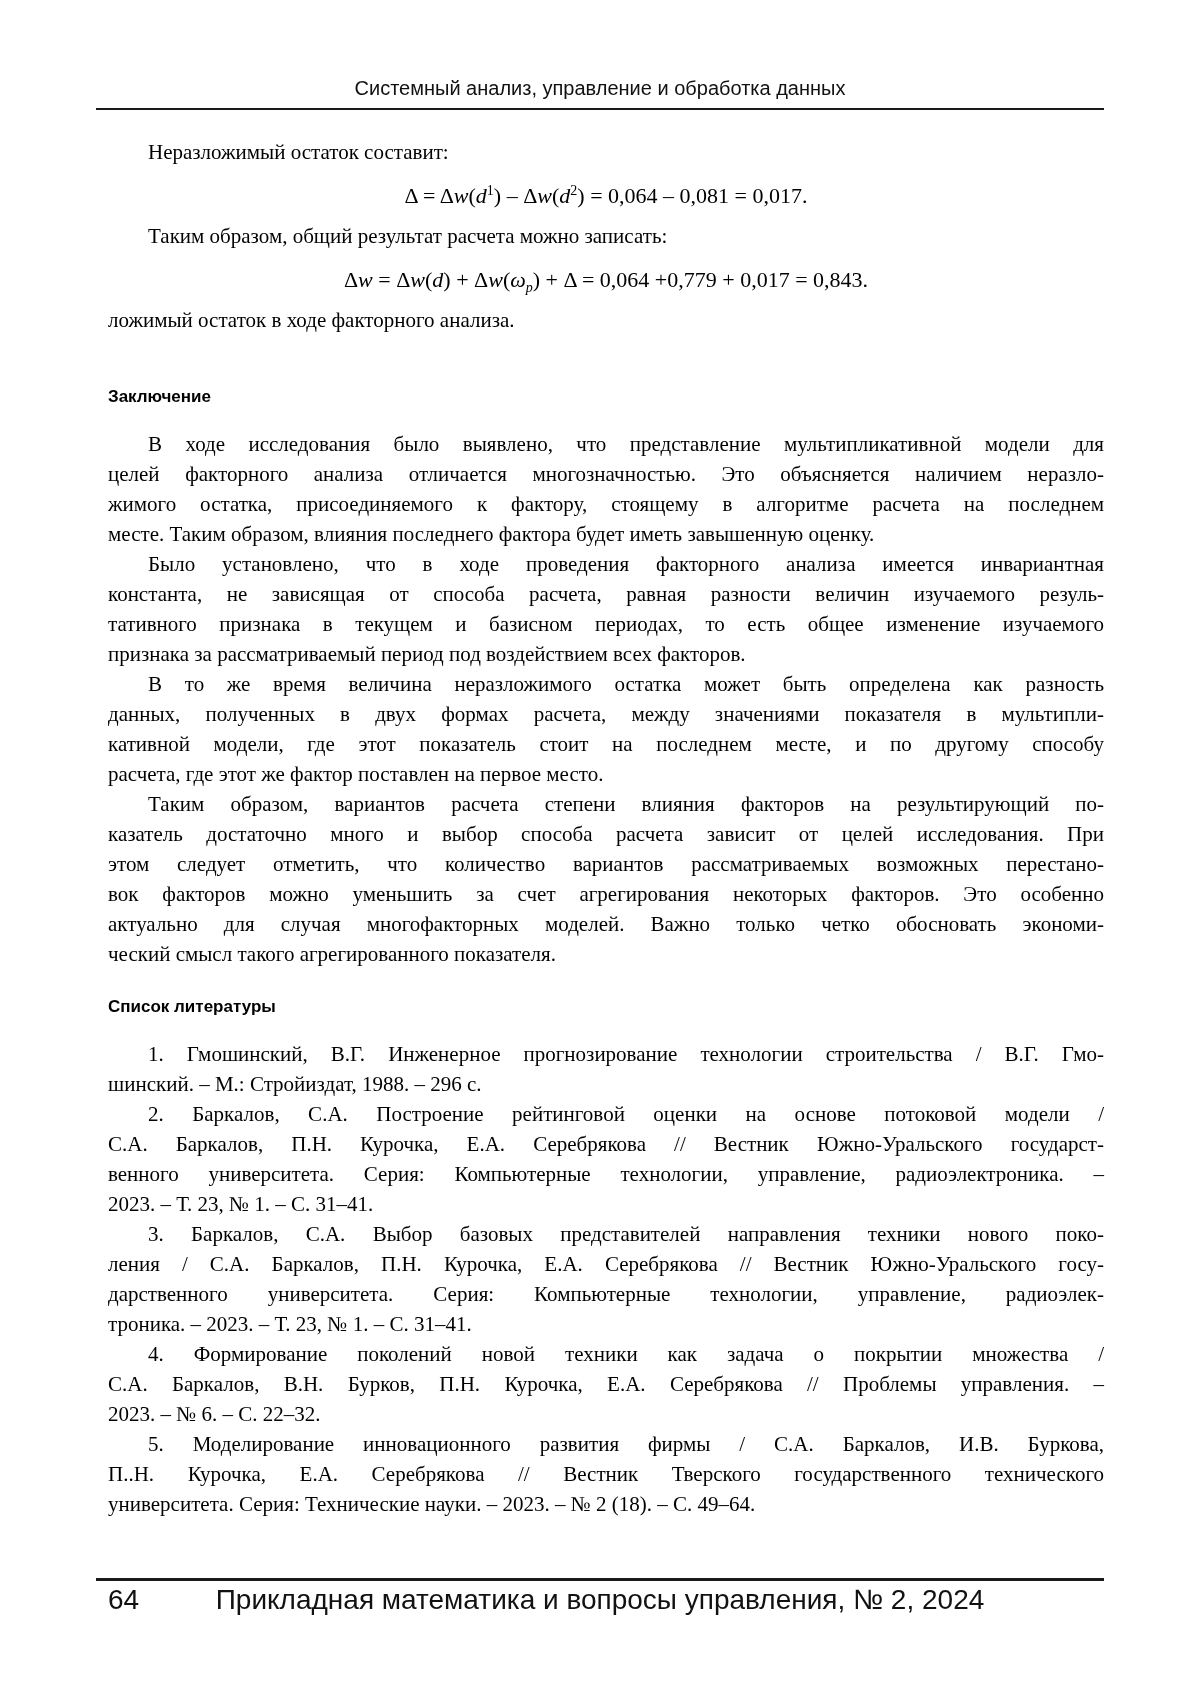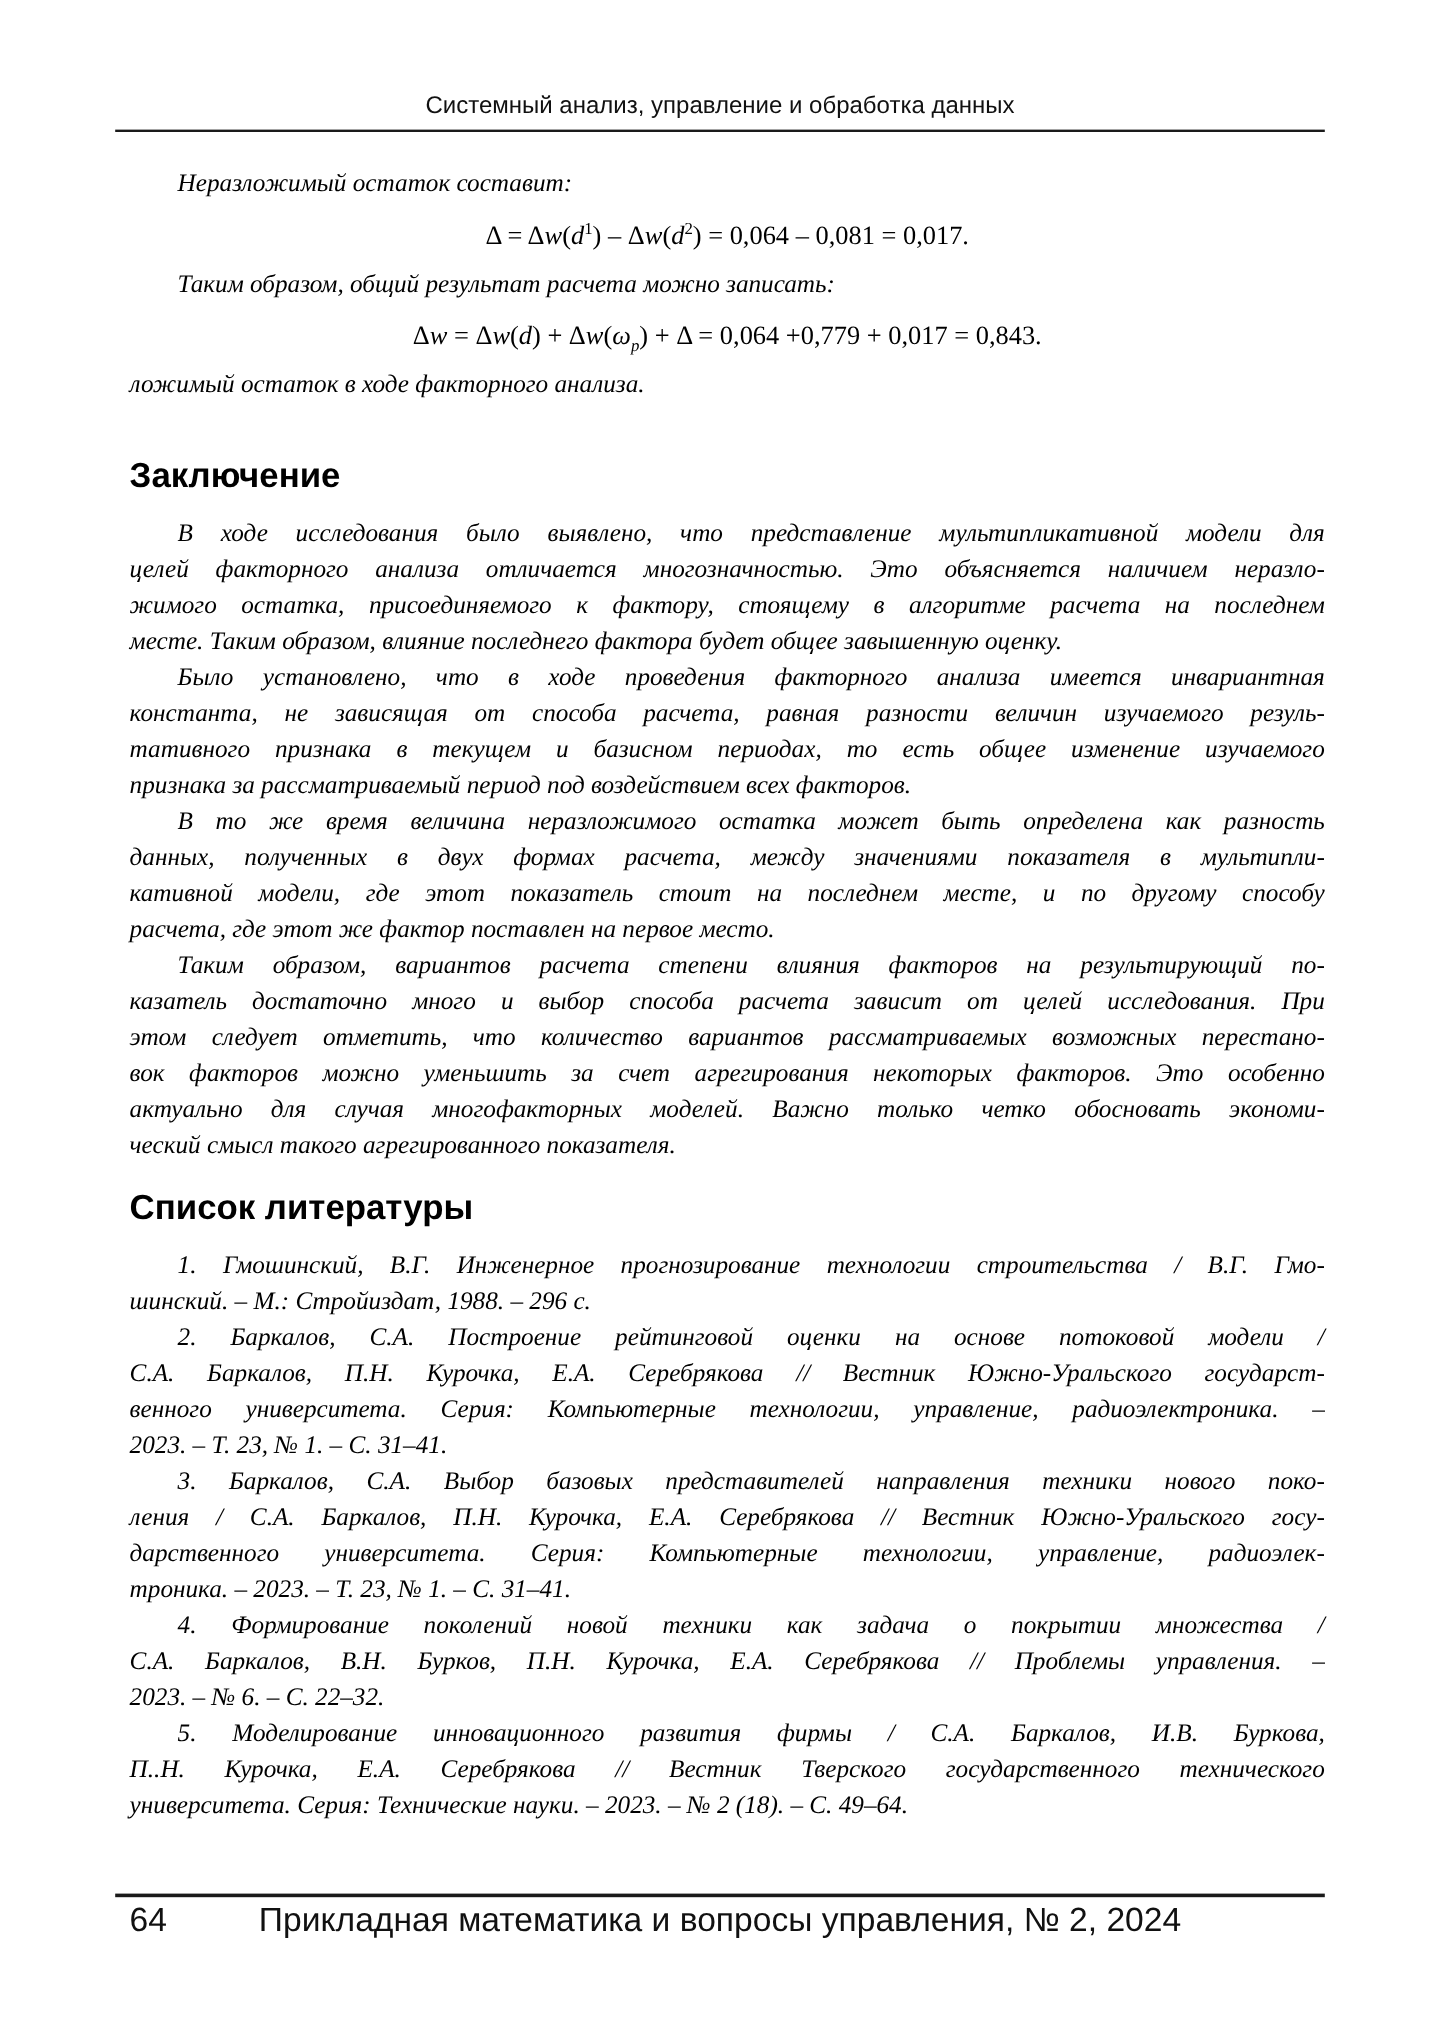--- a/index.html
+++ b/index.html
@@ -32,34 +32,34 @@
   .article {
     position: absolute;
     top: 137px;
     left: 108px;
     width: 996px;
     font-family: "Liberation Serif", serif;
     font-size: 21px;
     line-height: 30px;
     color: #000000;
   }
-  .paragraph { margin: 0; font-style: italic; }
+  .paragraph { margin: 0; }
   .line {
     text-align: justify;
     text-align-last: justify;
   }
   .line.last {
     text-align: left;
     text-align-last: auto;
   }
   .line.first { text-indent: 40px; }
   .section-heading {
     font-family: "Liberation Sans", sans-serif;
     font-weight: bold;
-    font-size: 29px;
+    font-size: 17px;
     line-height: 28px;
     margin: 48px 0 18px 0;
     color: #000000;
   }
   .section-heading[data-name="section-references"] { margin-top: 24px; }
   .formula {
     text-align: center;
     font-size: 22px;
     line-height: 34px;
     margin: 12px 0 8px 0;
@@ -116,21 +116,21 @@
         </div>
         <div class="formula" data-name="formula-overall"><span data-name="formula-segment">Δ</span><span class="it" data-name="formula-segment">w</span><span data-name="formula-segment"> = Δ</span><span class="it" data-name="formula-segment">w</span><span data-name="formula-segment">(</span><span class="it" data-name="formula-segment">d</span><span data-name="formula-segment">) + Δ</span><span class="it" data-name="formula-segment">w</span><span data-name="formula-segment">(</span><span class="it" data-name="formula-segment">ω</span><sub data-name="formula-segment">p</sub><span data-name="formula-segment">) + Δ = 0,064 +0,779 + 0,017 = 0,843.</span></div>
         <div class="paragraph" data-name="para-example-summary">
           <div class="line last" data-name="text-line">ложимый остаток в ходе факторного анализа.</div>
         </div>
         <div class="section-heading" data-name="section-conclusion">Заключение</div>
         <div class="paragraph" data-name="para-conclusion-1">
           <div class="line first" data-name="text-line">В ходе исследования было выявлено, что представление мультипликативной модели для</div>
           <div class="line" data-name="text-line">целей факторного анализа отличается многозначностью. Это объясняется наличием неразло-</div>
           <div class="line" data-name="text-line">жимого остатка, присоединяемого к фактору, стоящему в алгоритме расчета на последнем</div>
-          <div class="line last" data-name="text-line">месте. Таким образом, влияние последнего фактора будет общее завышенную оценку.</div>
+          <div class="line last" data-name="text-line">месте. Таким образом, влияния последнего фактора будет иметь завышенную оценку.</div>
         </div>
         <div class="paragraph" data-name="para-conclusion-2">
           <div class="line first" data-name="text-line">Было установлено, что в ходе проведения факторного анализа имеется инвариантная</div>
           <div class="line" data-name="text-line">константа, не зависящая от способа расчета, равная разности величин изучаемого резуль-</div>
           <div class="line" data-name="text-line">тативного признака в текущем и базисном периодах, то есть общее изменение изучаемого</div>
           <div class="line last" data-name="text-line">признака за рассматриваемый период под воздействием всех факторов.</div>
         </div>
         <div class="paragraph" data-name="para-conclusion-3">
           <div class="line first" data-name="text-line">В то же время величина неразложимого остатка может быть определена как разность</div>
           <div class="line" data-name="text-line">данных, полученных в двух формах расчета, между значениями показателя в мультипли-</div>

